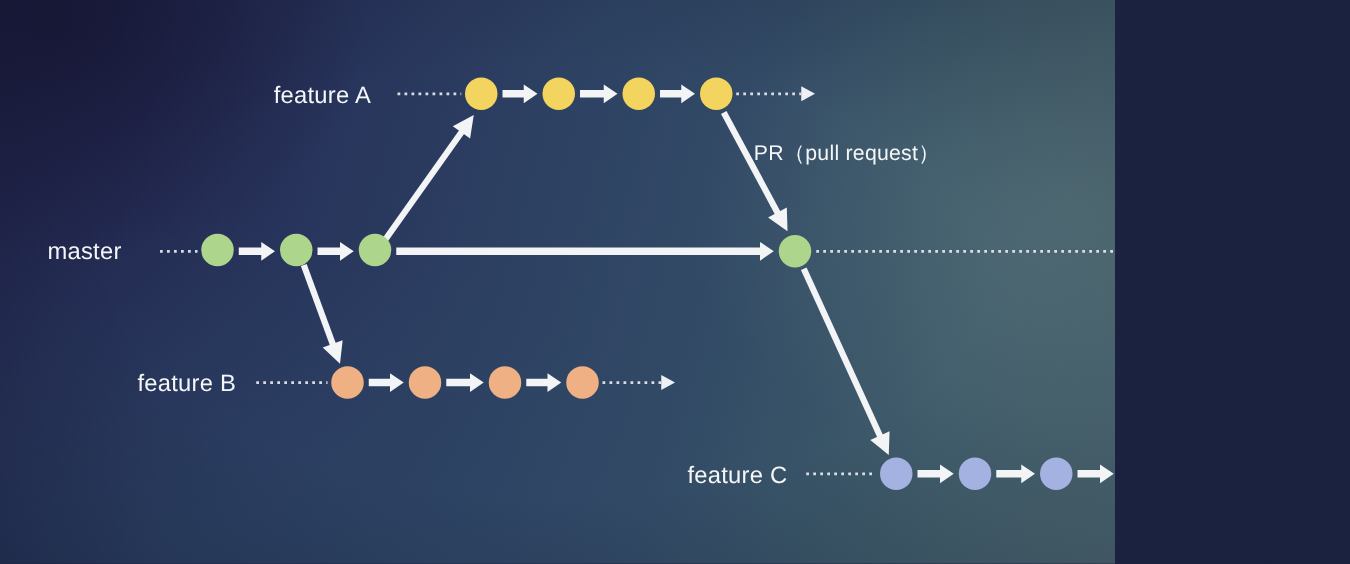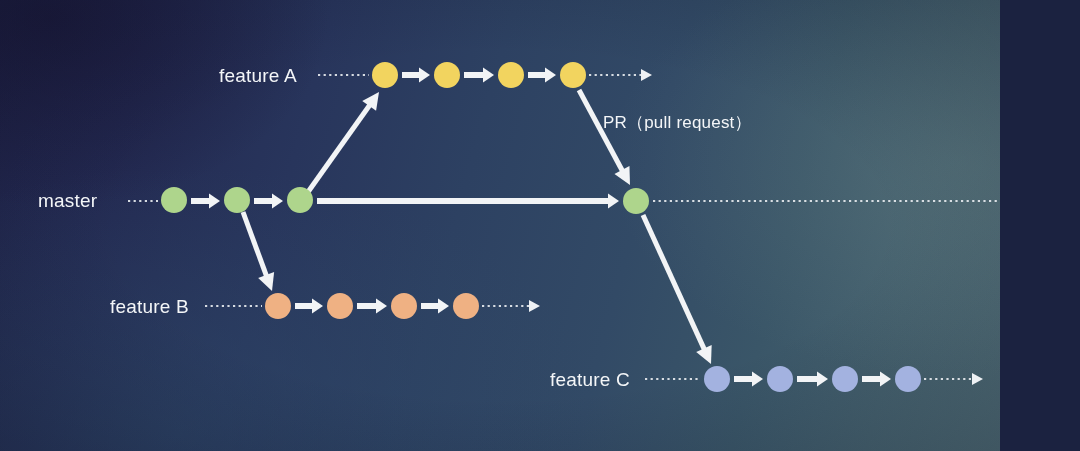--- a/index.html
+++ b/index.html
@@ -2,21 +2,21 @@
 <html><head>
 <meta charset="utf-8">
 <style>
   html, body {
     margin: 0;
     padding: 0;
     background: #1b2240;
   }
   #stage {
     position: relative;
-    width: 1000px;
+    width: 892px;
     height: 451px;
     overflow: hidden;
     font-family: "Liberation Sans", sans-serif;
   }
   .bg-base {
     position: absolute;
     inset: 0;
     background: linear-gradient(105deg,
         #20244a 0%,
         #232a52 14%,

